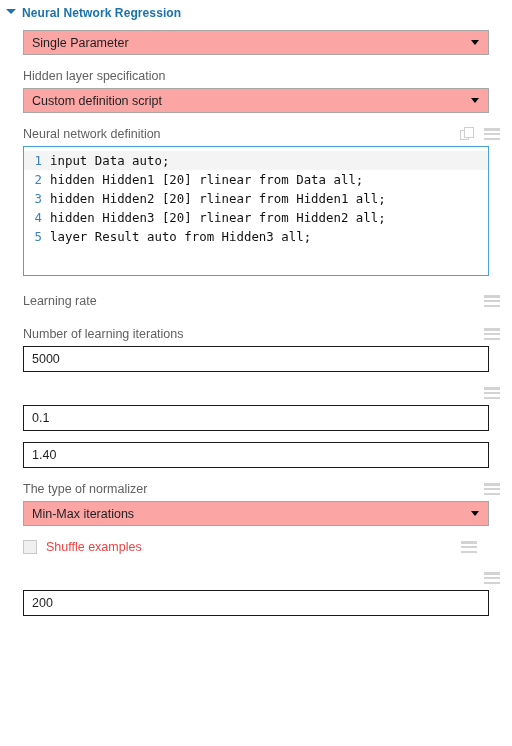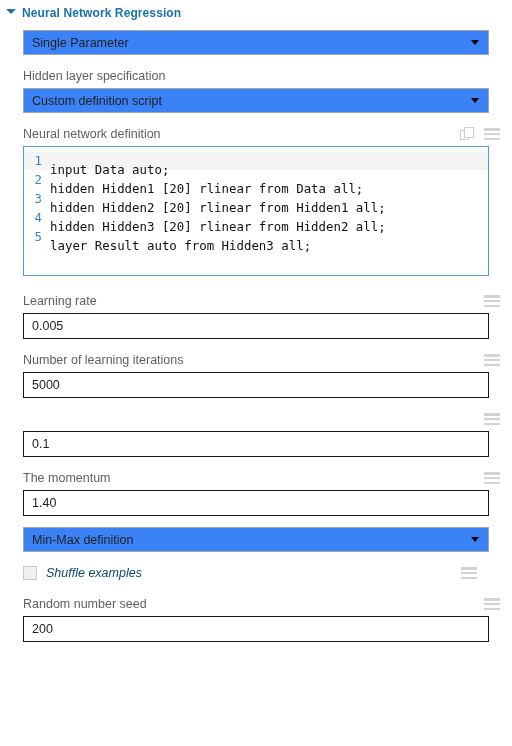--- a/index.html
+++ b/index.html
@@ -105,21 +105,21 @@
     left: 4px; top: 0;
     width: 10px; height: 11px;
     border: 1.6px solid #cfcfcf;
     background: #ffffff;
   }
 
   
   .dropdown {
     height: 25px;
     border: 1px solid #a6a6a6;
-    background: #3b82f6;
+    background: #fca5a5;
     display: flex;
     align-items: center;
     padding: 0 6px 0 8px;
     position: relative;
     cursor: pointer;
   }
   .dropdown .value {
     color: #1f1f1f;
     font-size: 12.5px;
     flex: 1;
@@ -173,45 +173,43 @@
     color: #3a82c4;
     width: 26px;
     text-align: right;
     padding-right: 8px;
     flex: 0 0 auto;
     user-select: none;
   }
   .code-line .code {
     color: #111111;
     flex: 1;
-    margin-top: 9px;
   }
 
   
   .checkbox-row {
     display: flex;
     align-items: center;
     height: 20px;
     position: relative;
   }
   .checkbox {
     width: 14px;
     height: 14px;
     border: 1.4px solid #c9c9c9;
     background: #f0f0f0;
     margin-right: 9px;
     flex: 0 0 auto;
     cursor: pointer;
   }
   .checkbox-label {
-    color: #0c4a6e;
-    font-size: 12.5px;
-    white-space: nowrap;
-    cursor: pointer;
-    font-style: italic;
+    color: #ef4444;
+    font-size: 12.5px;
+    white-space: nowrap;
+    cursor: pointer;
   }
 
   .gap-lg { height: 15px; }
   .gap-md { height: 11px; }
   .gap-sm { height: 8px; }
 </style>
 </head>
 <body>
 
 <div class="section-header">
@@ -287,23 +285,20 @@
   <div class="field-label-row">
     <span class="field-label">Learning rate</span>
     <span class="label-icons">
       <span class="hamburger">
         <span></span>
         <span></span>
         <span></span>
       </span>
     </span>
   </div>
-  <div class="textbox">
-    <span class="value">0.005</span>
-  </div>
 </div>
 
 <div class="gap-md"></div>
 
 <div class="field">
   <div class="field-label-row">
     <span class="field-label">Number of learning iterations</span>
     <span class="label-icons">
       <span class="hamburger">
         <span></span>
@@ -330,40 +325,40 @@
     </span>
   </div>
   <div class="textbox">
     <span class="value">0.1</span>
   </div>
 </div>
 
 <div class="gap-md"></div>
 
 <div class="field">
-  <div class="field-label-row">
-    <span class="field-label">The momentum</span>
-    <span class="label-icons">
-      <span class="hamburger">
-        <span></span>
-        <span></span>
-        <span></span>
-      </span>
-    </span>
-  </div>
   <div class="textbox">
     <span class="value">1.40</span>
   </div>
 </div>
 
 <div class="gap-md"></div>
 
 <div class="field">
+  <div class="field-label-row">
+    <span class="field-label">The type of normalizer</span>
+    <span class="label-icons">
+      <span class="hamburger">
+        <span></span>
+        <span></span>
+        <span></span>
+      </span>
+    </span>
+  </div>
   <div class="dropdown">
-    <span class="value">Min-Max definition</span>
+    <span class="value">Min-Max iterations</span>
     <span class="caret"></span>
   </div>
 </div>
 
 <div class="gap-md"></div>
 
 <div class="field">
   <div class="checkbox-row">
     <span class="checkbox"></span>
     <span class="checkbox-label">Shuffle examples</span>
@@ -374,21 +369,20 @@
         <span></span>
       </span>
     </span>
   </div>
 </div>
 
 <div class="gap-md"></div>
 
 <div class="field">
   <div class="field-label-row">
-    <span class="field-label">Random number seed</span>
     <span class="label-icons">
       <span class="hamburger">
         <span></span>
         <span></span>
         <span></span>
       </span>
     </span>
   </div>
   <div class="textbox">
     <span class="value">200</span>

